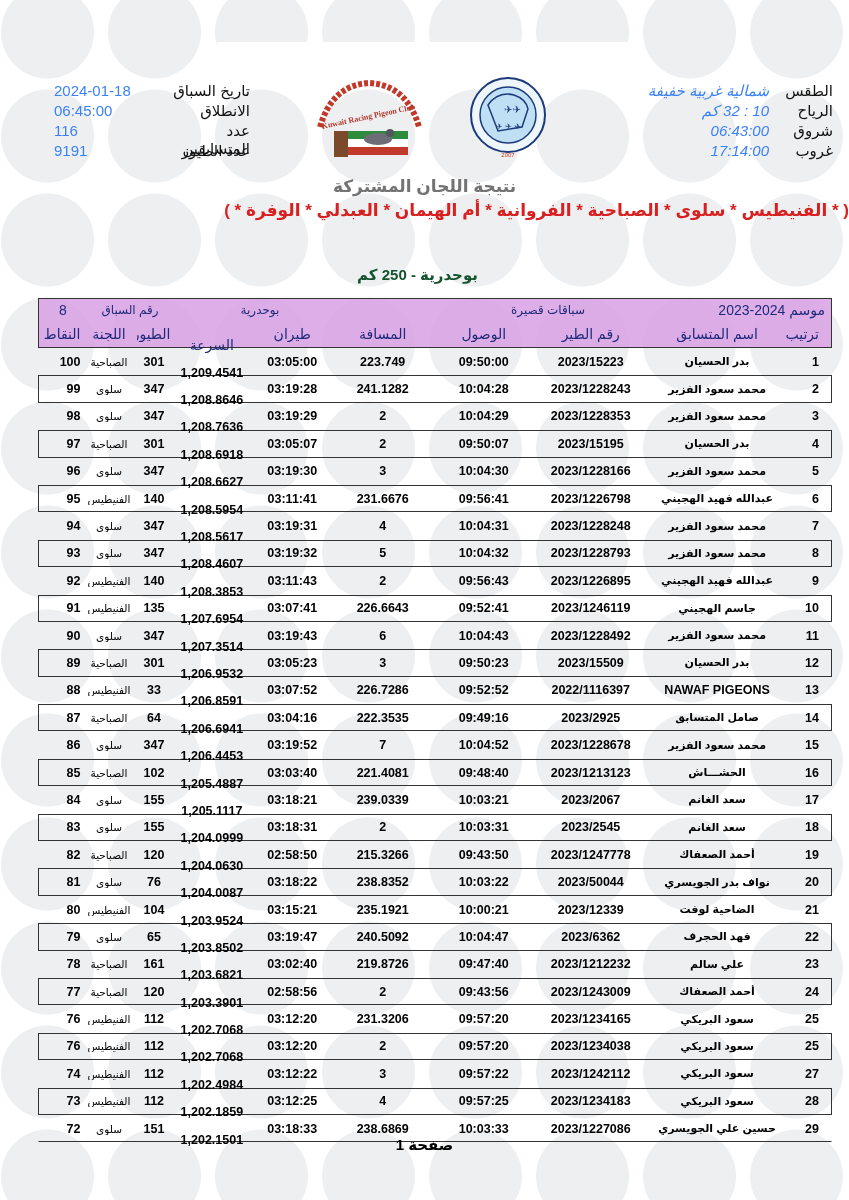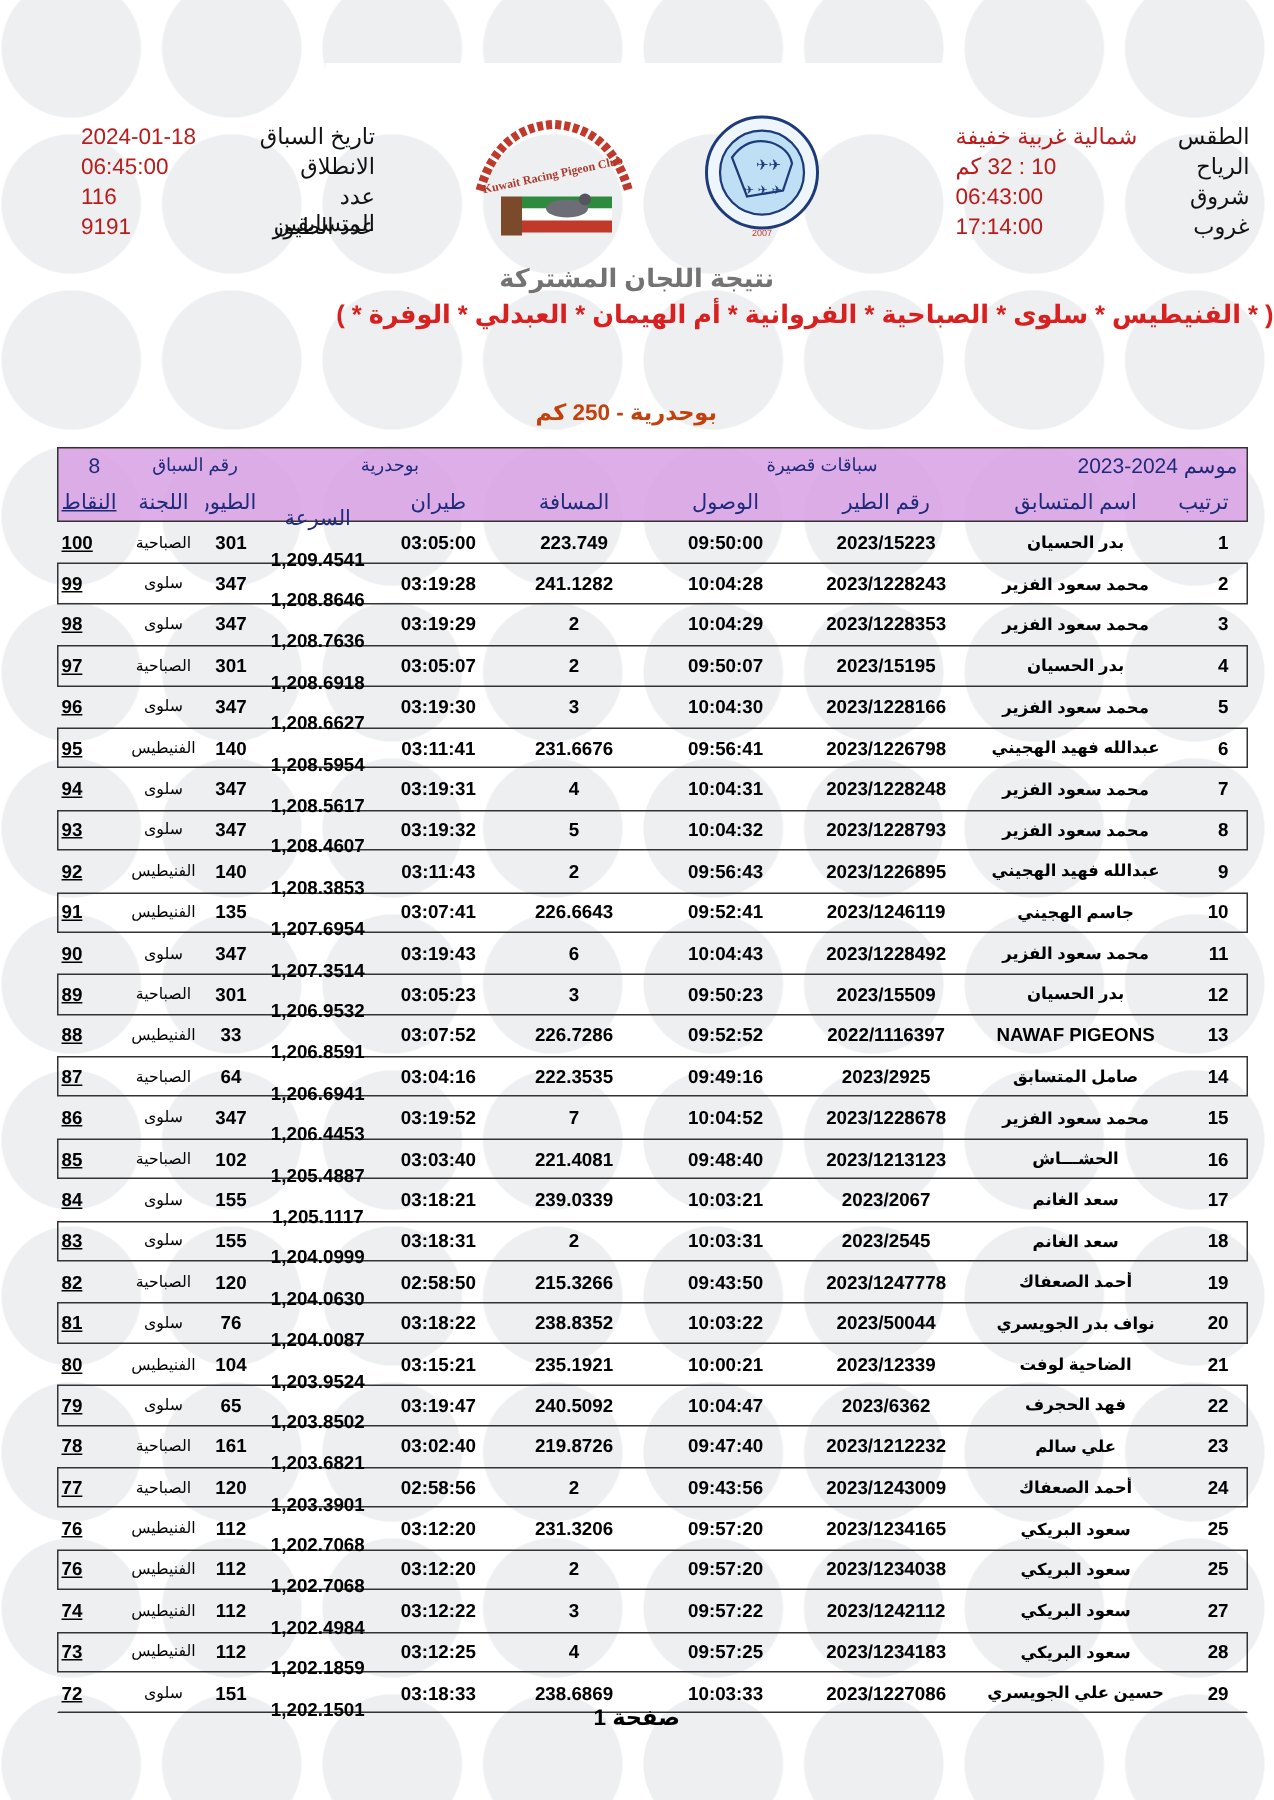--- a/index.html
+++ b/index.html
@@ -24,22 +24,22 @@
   }
   .info-left {
     position: absolute; left: 50px; top: 82px; width: 200px; direction: rtl;
   }
   .info-right {
     position: absolute; right: 16px; top: 82px; width: 200px; direction: rtl;
   }
   .info-row { display: flex; align-items: baseline; height: 20px; font-size: 15px; }
   .info-label { color: #111; width: 92px; text-align: right; }
   .info-right .info-label { width: 58px; }
-  .info-value { color: #b91c1c; flex: 1; text-align: left; padding-left: 4px; }
-  .info-right .info-value { padding-right: 6px; }
+  .info-value { color: #3b82f6; flex: 1; text-align: left; padding-left: 4px; }
+  .info-right .info-value { text-align: right; padding-right: 6px; font-style: italic; }
 
   .logo-club {
     position: absolute; left: 312px; top: 75px; width: 115px; height: 88px;
   }
   .logo-fed {
     position: absolute; left: 468px; top: 75px; width: 80px; height: 84px;
   }
 
   .title-main {
     position: absolute; left: 0; right: 0; top: 176px; text-align: center;
@@ -49,21 +49,21 @@
     position: absolute; left: 0; right: 0; top: 200px; text-align: right;
     color: #d92020; font-weight: bold; font-size: 17px; direction: rtl;
   }
   .race-line {
     position: absolute; left: 0; right: 0; top: 248px; text-align: center;
     color: #7a1f8a; font-weight: bold; font-size: 15px; direction: rtl;
   }
   .race-line .big { font-size: 17px; }
   .race-dist {
     position: absolute; left: 0; right: 14px; top: 266px; text-align: center;
-    color: #c2410c; font-weight: bold; font-size: 15px; direction: rtl;
+    color: #14532d; font-weight: bold; font-size: 15px; direction: rtl;
   }
 
   .table-wrap {
     position: absolute; left: 38px; top: 298px; width: 794px; direction: rtl;
   }
   .hdr {
     background: rgba(216,160,228,0.85);
     border: 1px solid #333;
     color: #1f2a7a;
   }
@@ -78,21 +78,21 @@
   .c-rank { width: 48px; text-align: right; padding-right: 12px; box-sizing: border-box; }
   .c-name { width: 150px; font-size: 11px; }
   .c-name.latin { font-size: 12.5px; }
   .c-ring { width: 125px; }
   .c-arr { width: 108px; }
   .c-dist { width: 112px; }
   .c-fly { width: 85px; }
   .c-speed { width: 90px; margin-top: 22px; }
   .c-birds { width: 36px; }
   .c-team { width: 62px; font-size: 10.5px; font-weight: normal; }
-  .c-pts { width: 45px; text-align: left; padding-left: 2px; box-sizing: border-box; text-decoration: underline; }
+  .c-pts { width: 45px; text-align: right; padding-left: 2px; box-sizing: border-box; }
   .hdr-cols .c { font-size: 14px; font-weight: normal; }
 
   .ht-season { width: 240px; text-align: right; padding-right: 6px; font-size: 14px; }
   .ht-type { width: 240px; text-align: right; }
   .ht-loc { width: 170px; text-align: center; }
   .ht-racelabel { width: 90px; text-align: center; }
   .ht-racenum { flex: 1; text-align: left; padding-left: 20px; font-size: 14px; }
 
   .footer-page {
     position: absolute; left: 0; right: 0; top: 1136px; text-align: center;

